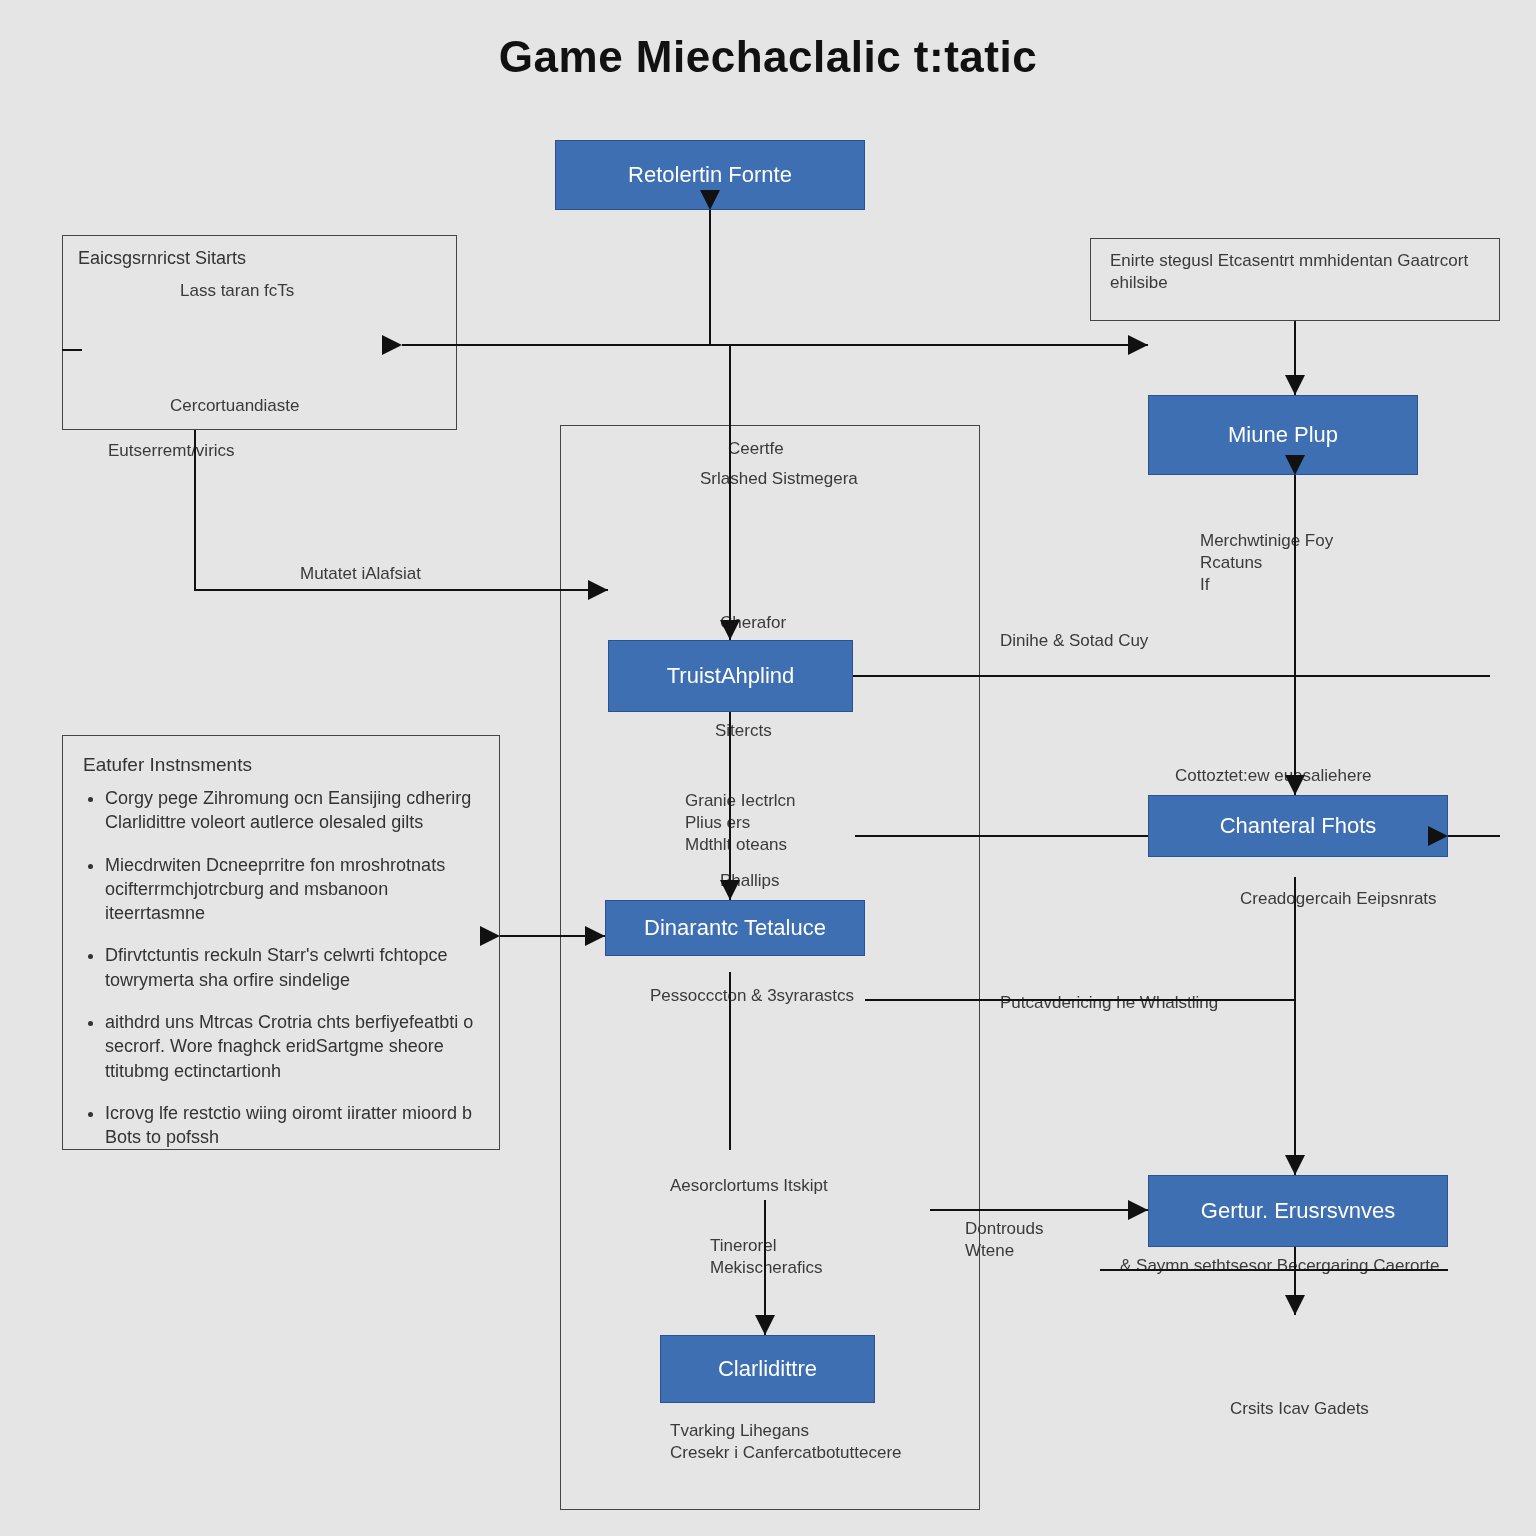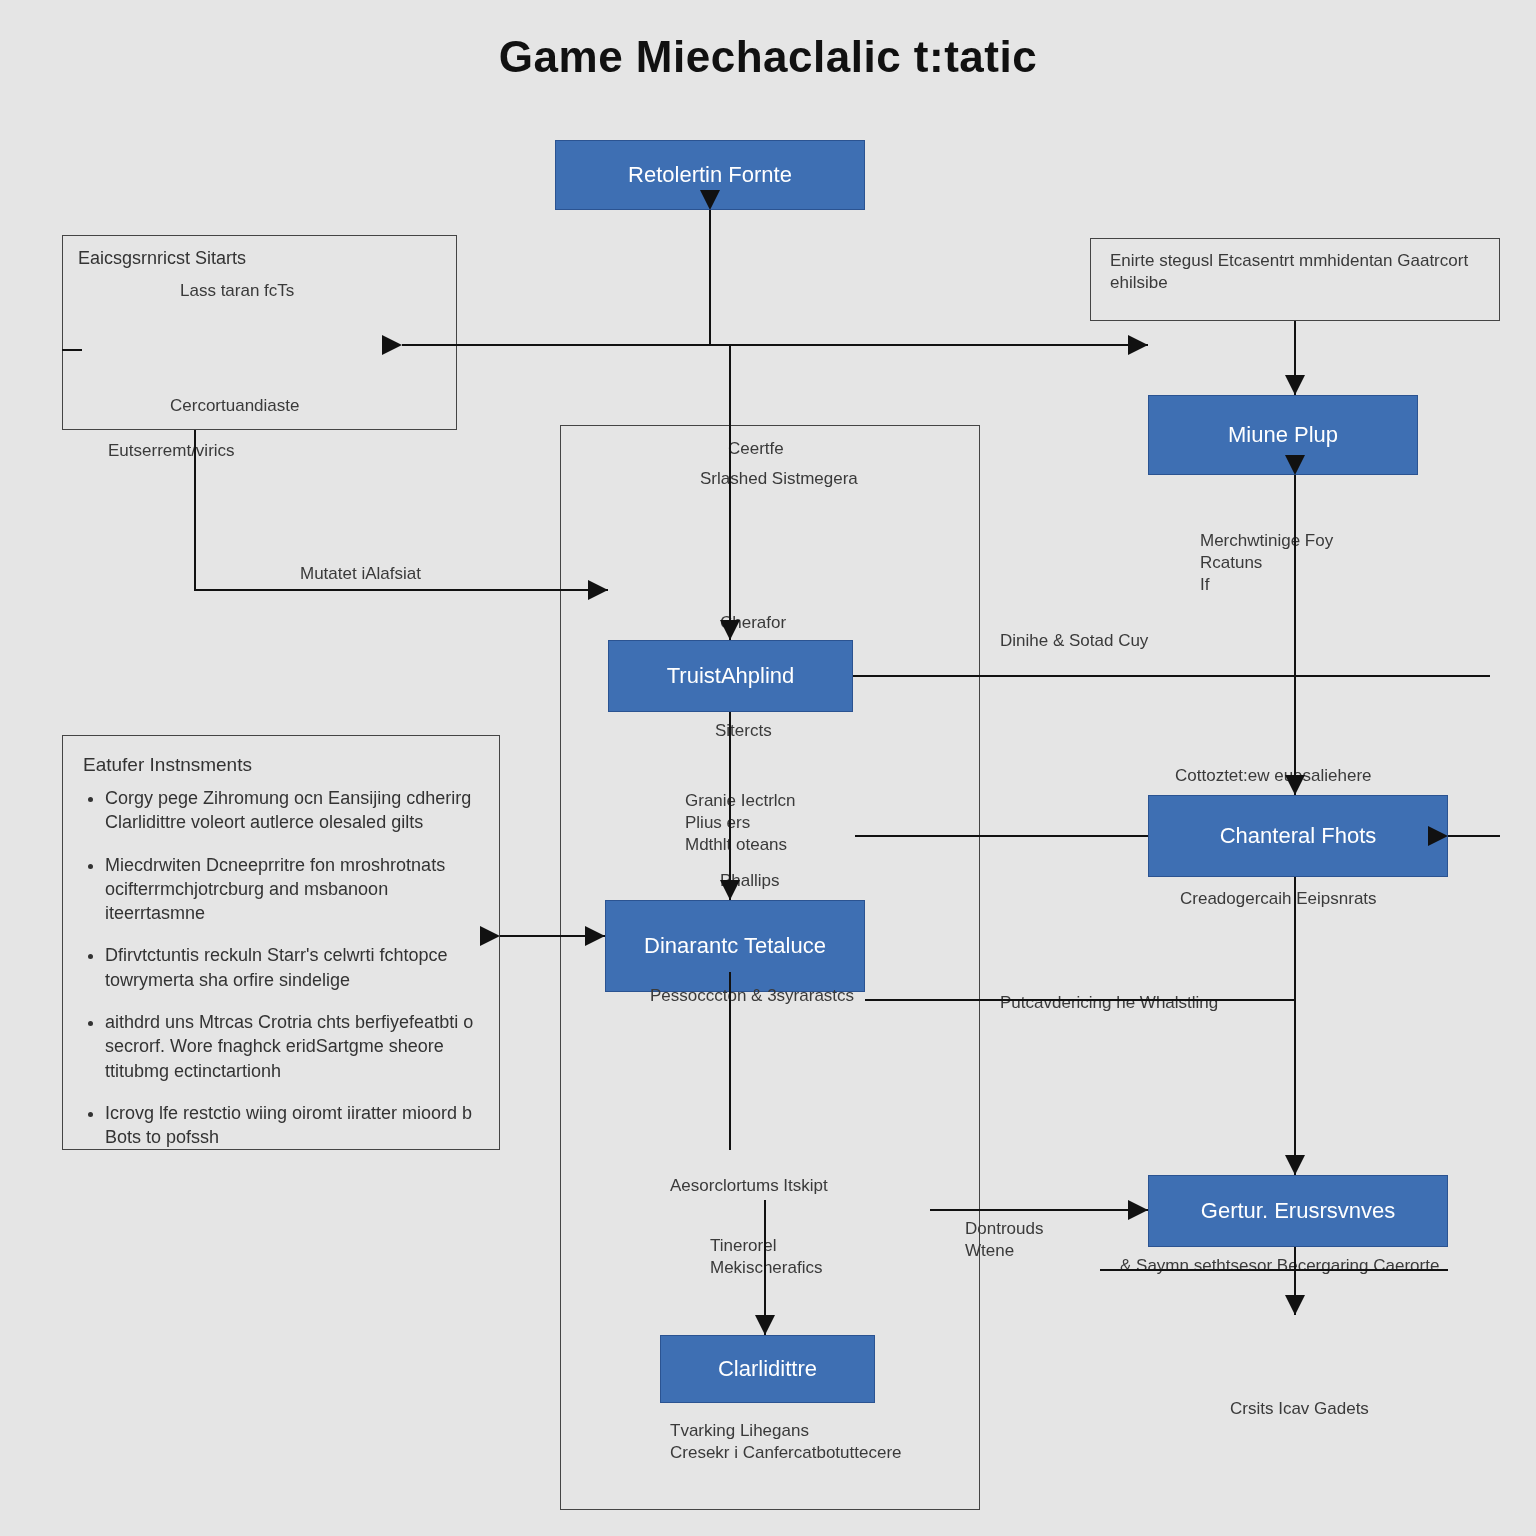--- a/index.html
+++ b/index.html
@@ -100,23 +100,23 @@
   <div class="small-label" style="left:170px; top:395px;">Cercortuandiaste</div>
   <div class="small-label" style="left:108px; top:440px;">Eutserremt/virics</div>
 
   <div class="container-box" style="left:1090px; top:238px; width:410px; height:83px;"></div>
   <div class="small-label" style="left:1110px; top:250px; width:370px;">Enirte stegusl Etcasentrt mmhidentan Gaatrcort ehilsibe</div>
 
   <div class="container-box" style="left:560px; top:425px; width:420px; height:1085px;"></div>
 
   <div class="block" style="left:555px; top:140px; width:310px; height:70px;">Retolertin Fornte</div>
   <div class="block" style="left:608px; top:640px; width:245px; height:72px;">TruistAhplind</div>
-  <div class="block" style="left:605px; top:900px; width:260px; height:92px;">Dinarantc Tetaluce</div>
+  <div class="block" style="left:605px; top:900px; width:260px; height:56px;">Dinarantc Tetaluce</div>
   <div class="block" style="left:1148px; top:395px; width:270px; height:80px;">Miune Plup</div>
-  <div class="block" style="left:1148px; top:795px; width:300px; height:82px;">Chanteral Fhots</div>
+  <div class="block" style="left:1148px; top:795px; width:300px; height:62px;">Chanteral Fhots</div>
   <div class="block" style="left:1148px; top:1175px; width:300px; height:72px;">Gertur. Erusrsvnves</div>
   <div class="block" style="left:660px; top:1335px; width:215px; height:68px;">Clarlidittre</div>
 
   <div class="notes-box" style="left:62px; top:735px; width:438px; height:415px;">
     <div class="notes-title">Eatufer Instnsments</div>
     <ul>
       <li>Corgy pege Zihromung ocn Eansijing cdherirg Clarlidittre voleort autlerce olesaled gilts</li>
       <li>Miecdrwiten Dcneeprritre fon mroshrotnats ocifterrmchjotrcburg and msbanoon iteerrtasmne</li>
       <li>Dfirvtctuntis reckuln Starr's celwrti fchtopce towrymerta sha orfire sindelige</li>
       <li>aithdrd uns Mtrcas Crotria chts berfiyefeatbti o secrorf. Wore fnaghck eridSartgme sheore ttitubmg ectinctartionh</li>
@@ -132,21 +132,21 @@
   <div class="small-label" style="left:685px; top:790px;">Granie Iectrlcn
 Plius ers
 Mdthlt oteans</div>
   <div class="small-label" style="left:720px; top:870px;">Phallips</div>
   <div class="small-label" style="left:650px; top:985px;">Pessocccton &amp; 3syrarastcs</div>
   <div class="small-label" style="left:1200px; top:530px;">Merchwtinige Foy
 Rcatuns
 If</div>
   <div class="small-label" style="left:1000px; top:630px;">Dinihe &amp; Sotad Cuy</div>
   <div class="small-label" style="left:1175px; top:765px;">Cottoztet:ew euesaliehere</div>
-  <div class="small-label" style="left:1180px; top:888px;">Creadogercaih Eeipsnrats</div>
+  <div class="small-label" style="left:1240px; top:888px;">Creadogercaih Eeipsnrats</div>
   <div class="small-label" style="left:1000px; top:992px;">Putcavdericing he Whalstling</div>
   <div class="small-label" style="left:670px; top:1175px;">Aesorclortums Itskipt</div>
   <div class="small-label" style="left:710px; top:1235px;">Tinerorel
 Mekischerafics</div>
   <div class="small-label" style="left:965px; top:1218px;">Dontrouds
 Wtene</div>
   <div class="small-label" style="left:1120px; top:1255px;">&amp; Saymn sethtsesor Becergaring Caerorte</div>
   <div class="small-label" style="left:670px; top:1420px;">Tvarking Lihegans
 Cresekr i Canfercatbotuttecere</div>
   <div class="small-label" style="left:1230px; top:1398px;">Crsits Icav Gadets</div>

